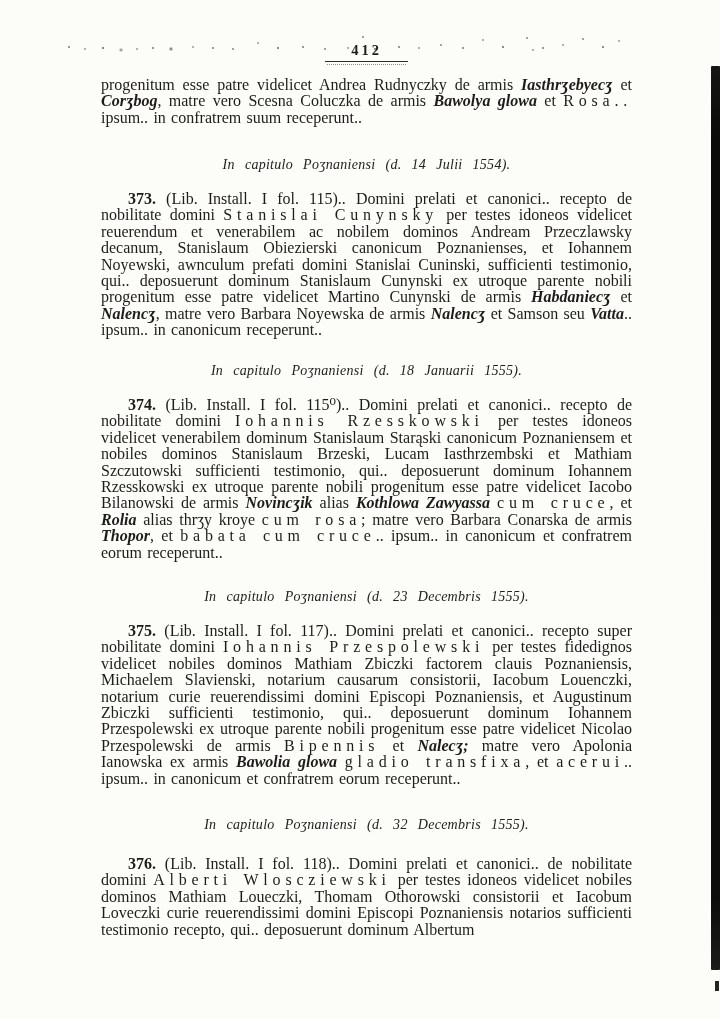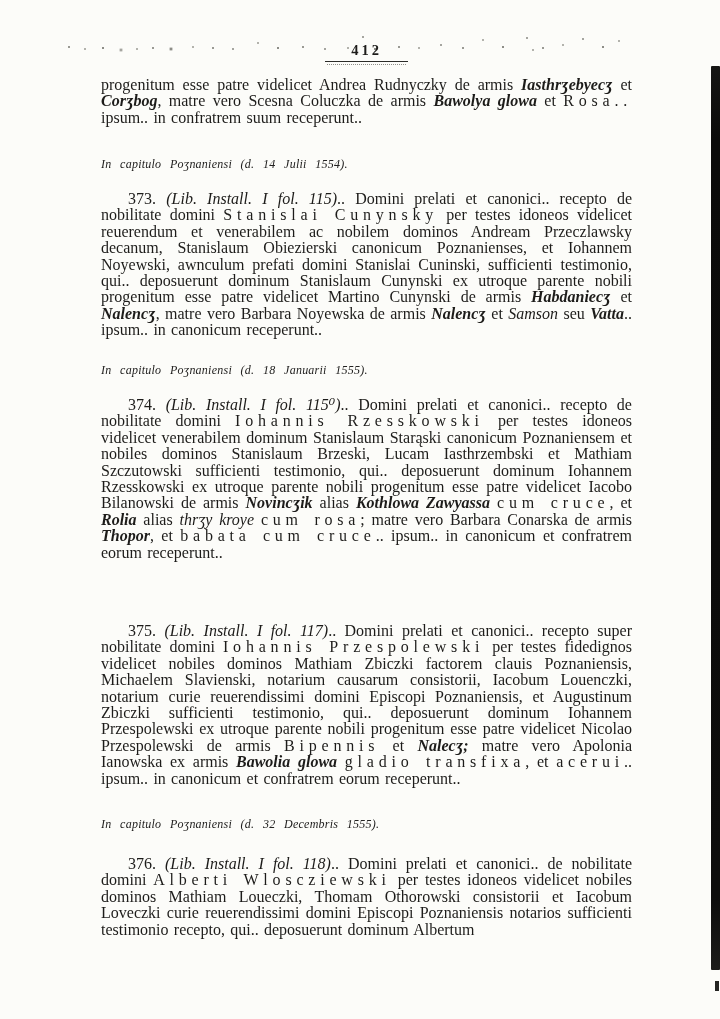--- a/index.html
+++ b/index.html
@@ -38,27 +38,27 @@
     border-bottom:1px dotted #8f8f89;
   }
   .para{
     position:absolute;left:101px;width:531px;
     font-size:16px;line-height:16.4px;
     text-align:justify;word-spacing:.08em;
   }
   .ind{text-indent:27px;}
   .heading{
     position:absolute;left:101px;width:531px;margin:0;
-    font-style:italic;font-weight:400;
-    font-size:12px;letter-spacing:.02em;word-spacing:.45em;
+    text-align:center;font-style:italic;font-weight:400;
+    font-size:14px;letter-spacing:.02em;word-spacing:.45em;
     color:#222120;
   }
   .s-n{}
-  .s-i{font-style:italic;}
-  .s-b{font-weight:400;}
+  .s-i{}
+  .s-b{font-weight:700;}
   .s-bi{font-weight:700;font-style:italic;}
   .s-sp{letter-spacing:.3em;}
   
   .scan-bar{
     position:absolute;right:0;top:66px;width:9px;height:904px;
     background:linear-gradient(to bottom,#161614,#0b0b0a 8%,#0d0d0c 92%,#1c1c1a);
     border-radius:1px;
   }
   .scan-mark{
     position:absolute;right:1px;top:981px;width:4px;height:10px;background:#242422;
@@ -78,20 +78,21 @@
   <div class="para" style="top:77px"><span class="s-n">progenitum esse patre videlicet Andrea Rudnyczky de armis </span><span class="s-bi">Iasthrʒebyecʒ</span><span class="s-n"> et </span><span class="s-bi">Corʒbog</span><span class="s-n">, matre vero Scesna Coluczka de armis </span><span class="s-bi">Bawolya glowa</span><span class="s-n"> et </span><span class="s-sp">Rosa..</span><span class="s-n"> ipsum.. in confratrem suum receperunt..</span></div>
 
   <h2 class="heading" style="top:157px">In capitulo Poʒnaniensi (d. 14 Julii 1554).</h2>
 
   <div class="para ind" style="top:191px"><span class="s-b">373.</span><span class="s-i"> (Lib. Install. I fol. 115)</span><span class="s-n">.. Domini prelati et canonici.. recepto de nobilitate domini </span><span class="s-sp">Stanislai Cunynsky</span><span class="s-n"> per testes idoneos videlicet reuerendum et venerabilem ac nobilem dominos Andream Przeczlawsky decanum, Stanislaum Obiezierski canonicum Poznanienses, et Iohannem Noyewski, awnculum prefati domini Stanislai Cuninski, sufficienti testimonio, qui.. deposuerunt dominum Stanislaum Cunynski ex utroque parente nobili progenitum esse patre videlicet Martino Cunynski de armis </span><span class="s-bi">Habdaniecʒ</span><span class="s-n"> et </span><span class="s-bi">Nalencʒ</span><span class="s-n">, matre vero Barbara Noyewska de armis </span><span class="s-bi">Nalencʒ</span><span class="s-n"> et </span><span class="s-i">Samson</span><span class="s-n"> seu </span><span class="s-bi">Vatta</span><span class="s-n">.. ipsum.. in canonicum receperunt..</span></div>
 
   <h2 class="heading" style="top:363px">In capitulo Poʒnaniensi (d. 18 Januarii 1555).</h2>
 
   <div class="para ind" style="top:397px"><span class="s-b">374.</span><span class="s-i"> (Lib. Install. I fol. 115⁰)</span><span class="s-n">.. Domini prelati et canonici.. recepto de nobilitate domini </span><span class="s-sp">Iohannis Rzesskowski</span><span class="s-n"> per testes idoneos videlicet venerabilem dominum Stanislaum Starąski canonicum Poznaniensem et nobiles dominos Stanislaum Brzeski, Lucam Iasthrzembski et Mathiam Szczutowski sufficienti testimonio, qui.. deposuerunt dominum Iohannem Rzesskowski ex utroque parente nobili progenitum esse patre videlicet Iacobo Bilanowski de armis </span><span class="s-bi">Novincʒik</span><span class="s-n"> alias </span><span class="s-bi">Kothlowa Zawyassa</span><span class="s-n"> </span><span class="s-sp">cum cruce</span><span class="s-n">, et </span><span class="s-bi">Rolia</span><span class="s-n"> alias </span><span class="s-i">thrʒy kroye</span><span class="s-n"> </span><span class="s-sp">cum rosa</span><span class="s-n">; matre vero Barbara Conarska de armis </span><span class="s-bi">Thopor</span><span class="s-n">, et </span><span class="s-sp">babata cum cruce</span><span class="s-n">.. ipsum.. in canonicum et confratrem eorum receperunt..</span></div>
 
+  <h2 class="heading" style="top:589px">In capitulo Poʒnaniensi (d. 23 Decembris 1555).</h2>
 
   <div class="para ind" style="top:623px"><span class="s-b">375.</span><span class="s-i"> (Lib. Install. I fol. 117)</span><span class="s-n">.. Domini prelati et canonici.. recepto super nobilitate domini </span><span class="s-sp">Iohannis Przespolewski</span><span class="s-n"> per testes fidedignos videlicet nobiles dominos Mathiam Zbiczki factorem clauis Poznaniensis, Michaelem Slavienski, notarium causarum consistorii, Iacobum Louenczki, notarium curie reuerendissimi domini Episcopi Poznaniensis, et Augustinum Zbiczki sufficienti testimonio, qui.. deposuerunt dominum Iohannem Przespolewski ex utroque parente nobili progenitum esse patre videlicet Nicolao Przespolewski de armis </span><span class="s-sp">Bipennis</span><span class="s-n"> et </span><span class="s-bi">Nalecʒ;</span><span class="s-n"> matre vero Apolonia Ianowska ex armis </span><span class="s-bi">Bawolia glowa</span><span class="s-n"> </span><span class="s-sp">gladio transfixa</span><span class="s-n">, et </span><span class="s-sp">acerui</span><span class="s-n">.. ipsum.. in canonicum et confratrem eorum receperunt..</span></div>
 
   <h2 class="heading" style="top:817px">In capitulo Poʒnaniensi (d. 32 Decembris 1555).</h2>
 
   <div class="para ind" style="top:856px"><span class="s-b">376.</span><span class="s-i"> (Lib. Install. I fol. 118)</span><span class="s-n">.. Domini prelati et canonici.. de nobilitate domini </span><span class="s-sp">Alberti Wloscziewski</span><span class="s-n"> per testes idoneos videlicet nobiles dominos Mathiam Loueczki, Thomam Othorowski consistorii et Iacobum Loveczki curie reuerendissimi domini Episcopi Poznaniensis notarios sufficienti testimonio recepto, qui.. deposuerunt dominum Albertum</span></div>
 
   <div class="scan-bar"></div>
   <div class="scan-mark"></div>
 

